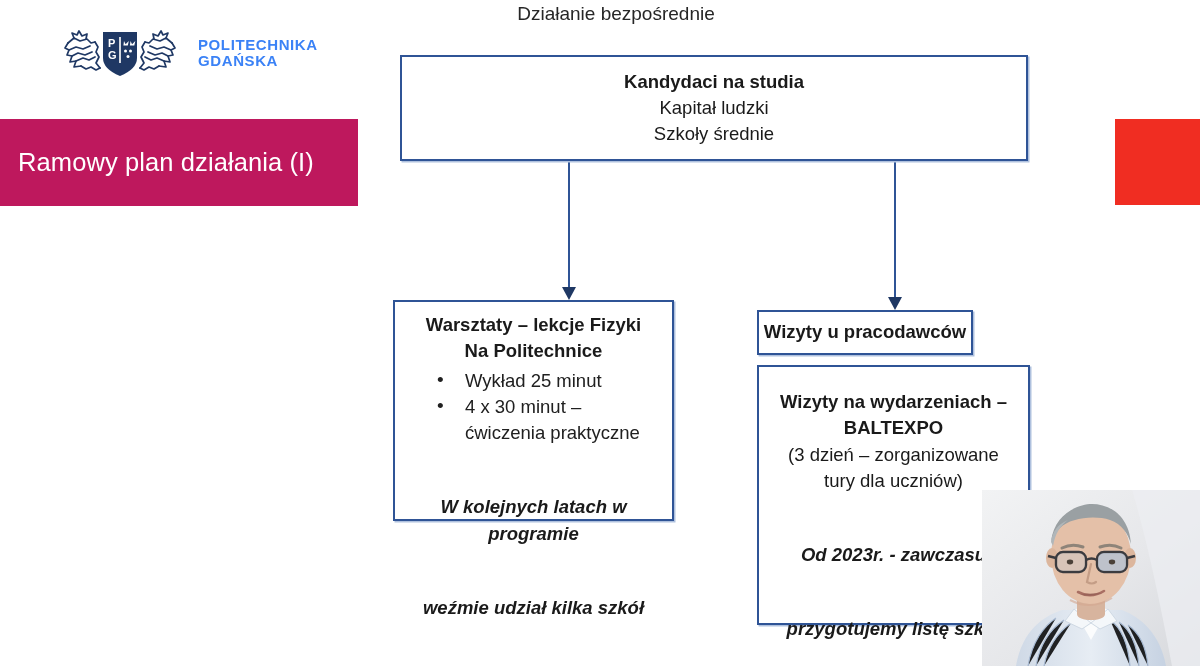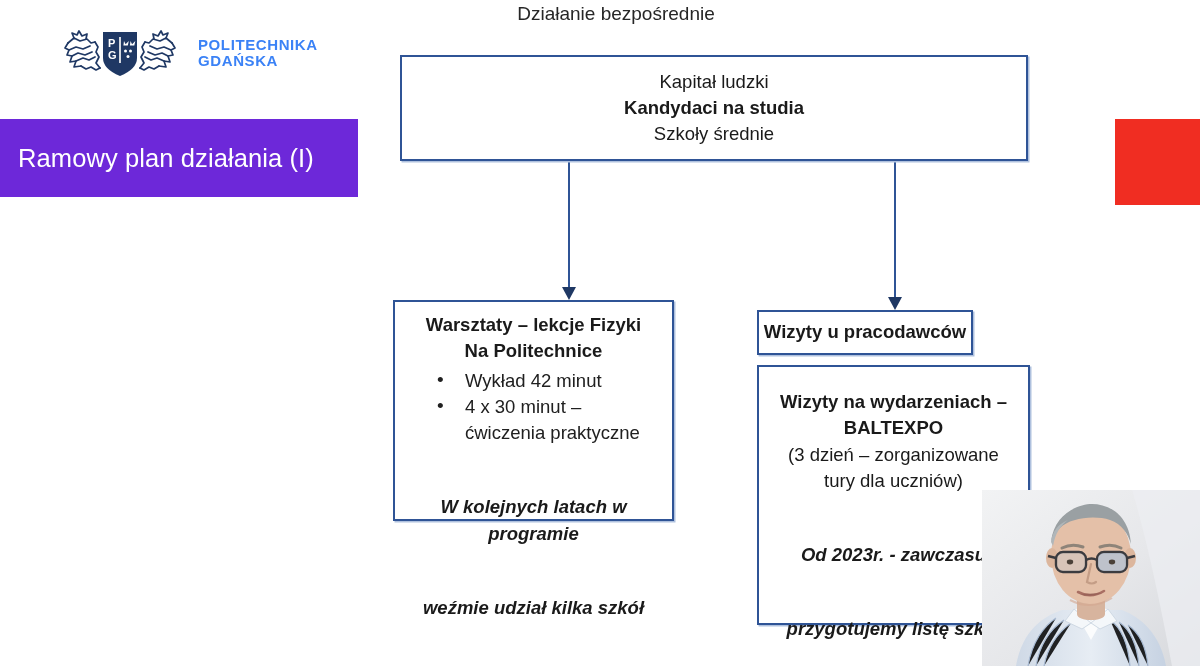--- a/index.html
+++ b/index.html
@@ -13,21 +13,21 @@
   
   .logo-wrap{position:absolute;left:56px;top:22px;width:310px;height:62px;display:flex;align-items:center;gap:14px;}
   .logo-mark{width:128px;height:56px;flex:0 0 auto;}
   .logo-text{display:flex;flex-direction:column;justify-content:center;line-height:1.06;}
   .logo-text span{
     font-weight:bold;font-size:15px;letter-spacing:.6px;color:#3b82f6;
   }
 
   
   .banner{
-    position:absolute;left:0;top:119px;width:358px;height:78px;background:#6d28d9;
+    position:absolute;left:0;top:119px;width:358px;height:87px;background:#be185d;
     display:flex;align-items:center;
   }
   .banner-title{
     color:#ffffff;font-size:25.5px;font-weight:400;padding-left:18px;letter-spacing:.1px;
     white-space:nowrap;
   }
   
   .banner-right{
     position:absolute;left:1115px;top:119px;width:85px;height:86px;background:#F02D22;
   }
@@ -151,30 +151,30 @@
   <div class="arrow" id="arrow-left">
     <div class="shaft"></div>
       <div class="head"></div>
   </div>
   <div class="arrow" id="arrow-right">
     <div class="shaft"></div>
       <div class="head"></div>
   </div>
 
   <div class="fbox" id="box-top">
+    <div class="ln b">Kandydaci na studia</div>
     <div class="ln">Kapitał ludzki</div>
-    <div class="ln b">Kandydaci na studia</div>
     <div class="ln">Szkoły średnie</div>
   </div>
 
   <div class="fbox" id="box-left">
     <div class="ln b">Warsztaty – lekcje Fizyki</div>
     <div class="ln b">Na Politechnice</div>
     <ul class="blist">
-      <li>Wykład 42 minut</li>
+      <li>Wykład 25 minut</li>
       <li>4 x 30 minut – ćwiczenia praktyczne</li>
     </ul>
     <div class="spacer"></div>
     <div class="ln it">W kolejnych latach w programie</div>
     <div class="ln it">weźmie udział kilka szkół</div>
   </div>
 
   <div class="fbox" id="box-right-1">
     <div class="ln b">Wizyty u pracodawców</div>
   </div>

